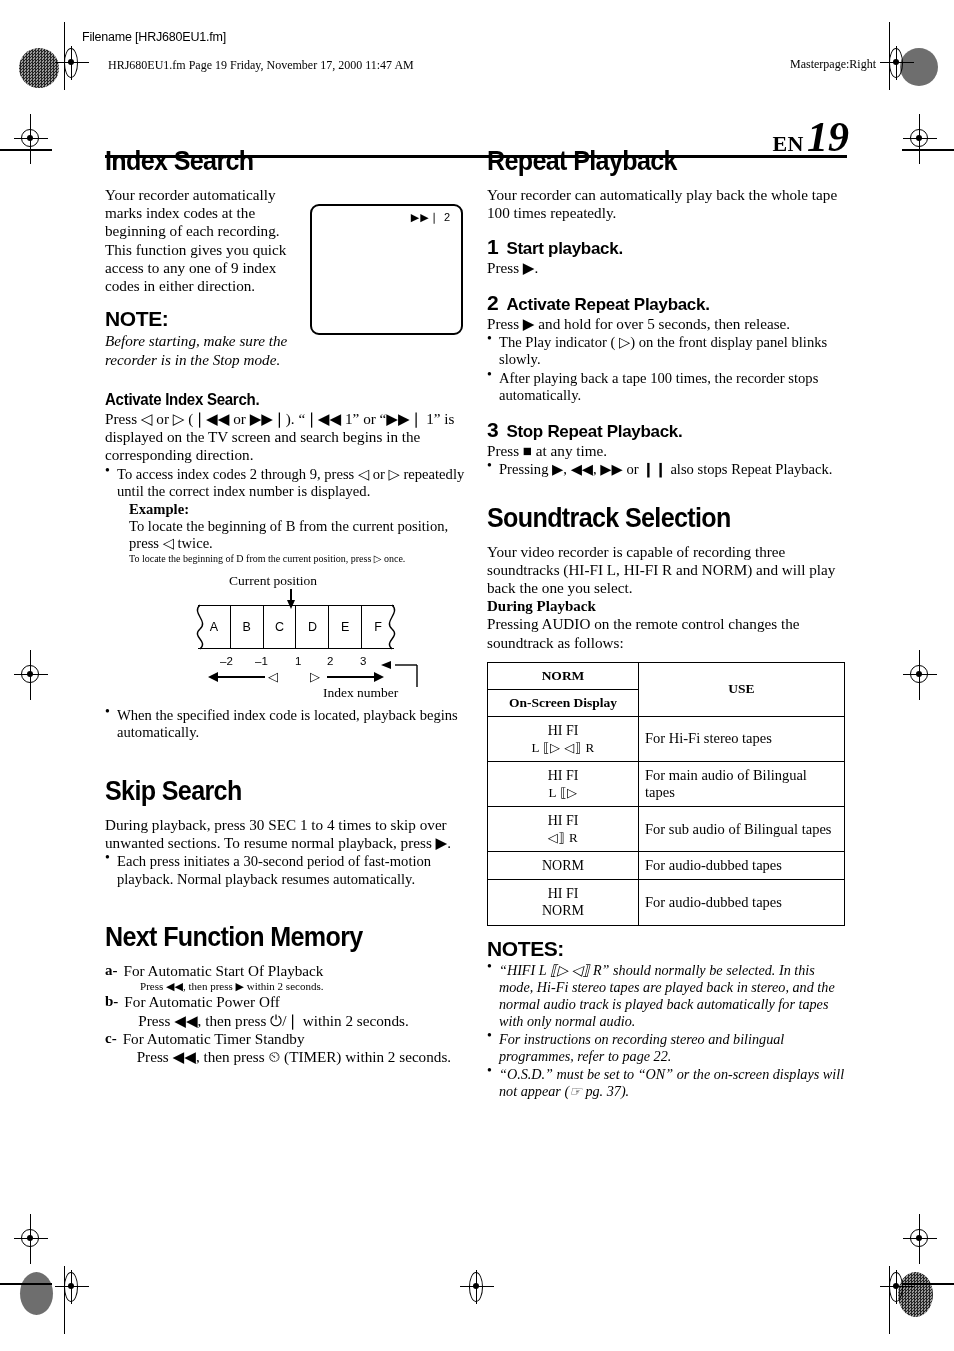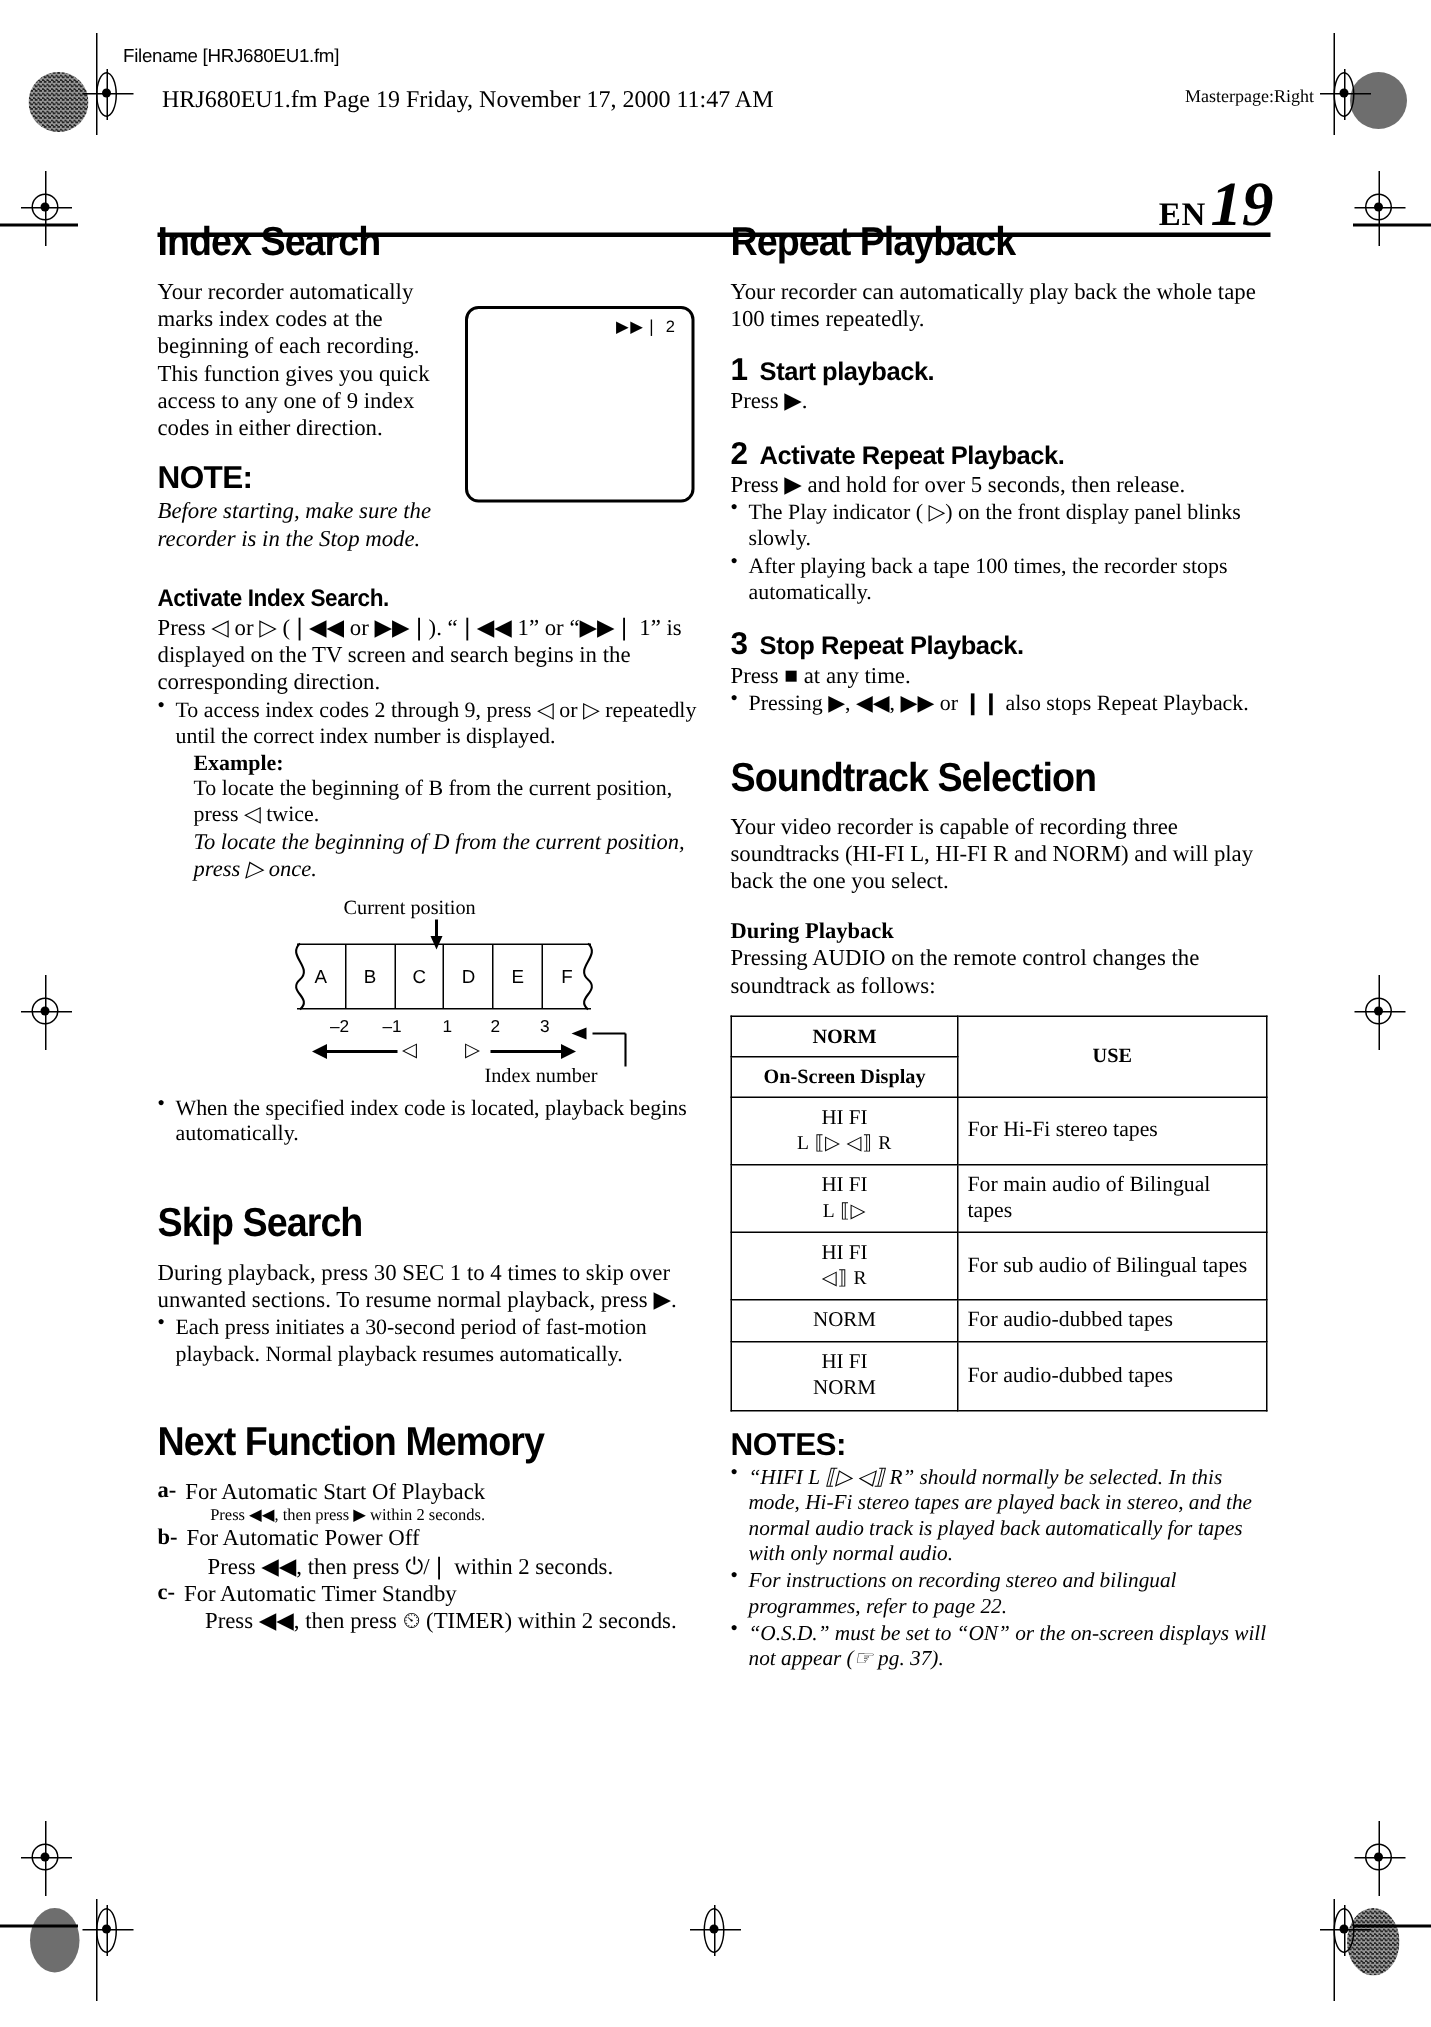--- a/index.html
+++ b/index.html
@@ -116,21 +116,21 @@
     top: 30px;
     font-family: "Liberation Sans", sans-serif;
     font-size: 12.5px;
     letter-spacing: -0.2px;
   }
   .fileline {
     position: absolute;
     left: 108px;
     top: 58px;
     font-family: "Liberation Serif", serif;
-    font-size: 16px;
+    font-size: 12px;
   }
   .masterpage {
     position: absolute;
     right: 78px;
     top: 57px;
     font-family: "Liberation Serif", serif;
     font-size: 12px;
   }
 
   
@@ -435,21 +435,21 @@
     <h2 class="sub">Activate Index Search.</h2>
     <p class="body">Press ◁ or ▷ (❘◀◀ or ▶▶❘). “❘◀◀ 1” or “▶▶❘ 1” is displayed on the TV screen and search begins in the corresponding direction.</p>
 
     <ul class="bl">
       <li>To access index codes 2 through 9, press ◁ or ▷ repeatedly until the correct index number is displayed.</li>
     </ul>
 
     <div class="ind" style="margin-left:12px">
       <div style="font-size:14.6px; font-weight:bold;">Example:</div>
       <div style="font-size:14.6px; line-height:1.2;">To locate the beginning of B from the current position, press ◁ twice.</div>
-      <div style="font-size:15px; line-height:1.2;font-style:italic;">To locate the beginning of D from the current position, press ▷ once.</div>
+      <div style="font-size:10px; line-height:1.2;">To locate the beginning of D from the current position, press ▷ once.</div>
     </div>
 
     <div class="diagram">
       <div class="dg-label" style="left:124px; top:0px;">Current position</div>
 
       <svg width="362" height="130" style="position:absolute; left:0; top:0; pointer-events:none;">
 
         <line x1="186" y1="16" x2="186" y2="30" stroke="#000" stroke-width="2"></line>
         <polygon points="186,36 182,27 190,27" fill="#000"></polygon>
 
@@ -560,21 +560,21 @@
         <span>Stop Repeat Playback.</span>
       </div>
       <p class="body">Press ■ at any time.</p>
       <ul class="bl">
         <li>Pressing ▶, ◀◀, ▶▶ or ❙❙ also stops Repeat Playback.</li>
       </ul>
     </div>
 
     <h1 class="sec" style="margin-top:26px;">Soundtrack Selection</h1>
     <p class="body">Your video recorder is capable of recording three soundtracks (HI-FI L, HI-FI R and NORM) and will play back the one you select.</p>
-    <div style="font-weight:bold; font-size:15px; margin-top:16px;">During Playback</div>
+    <div style="font-weight:bold; font-size:15px; margin-top:1px;">During Playback</div>
     <p class="body">Pressing AUDIO on the remote control changes the soundtrack as follows:</p>
 
     <table class="tr-table">
       <tbody>
           <tr>
         <th>NORM</th>
         <th rowspan="2">USE</th>
       </tr>
       <tr>
         <th>On-Screen Display</th>

